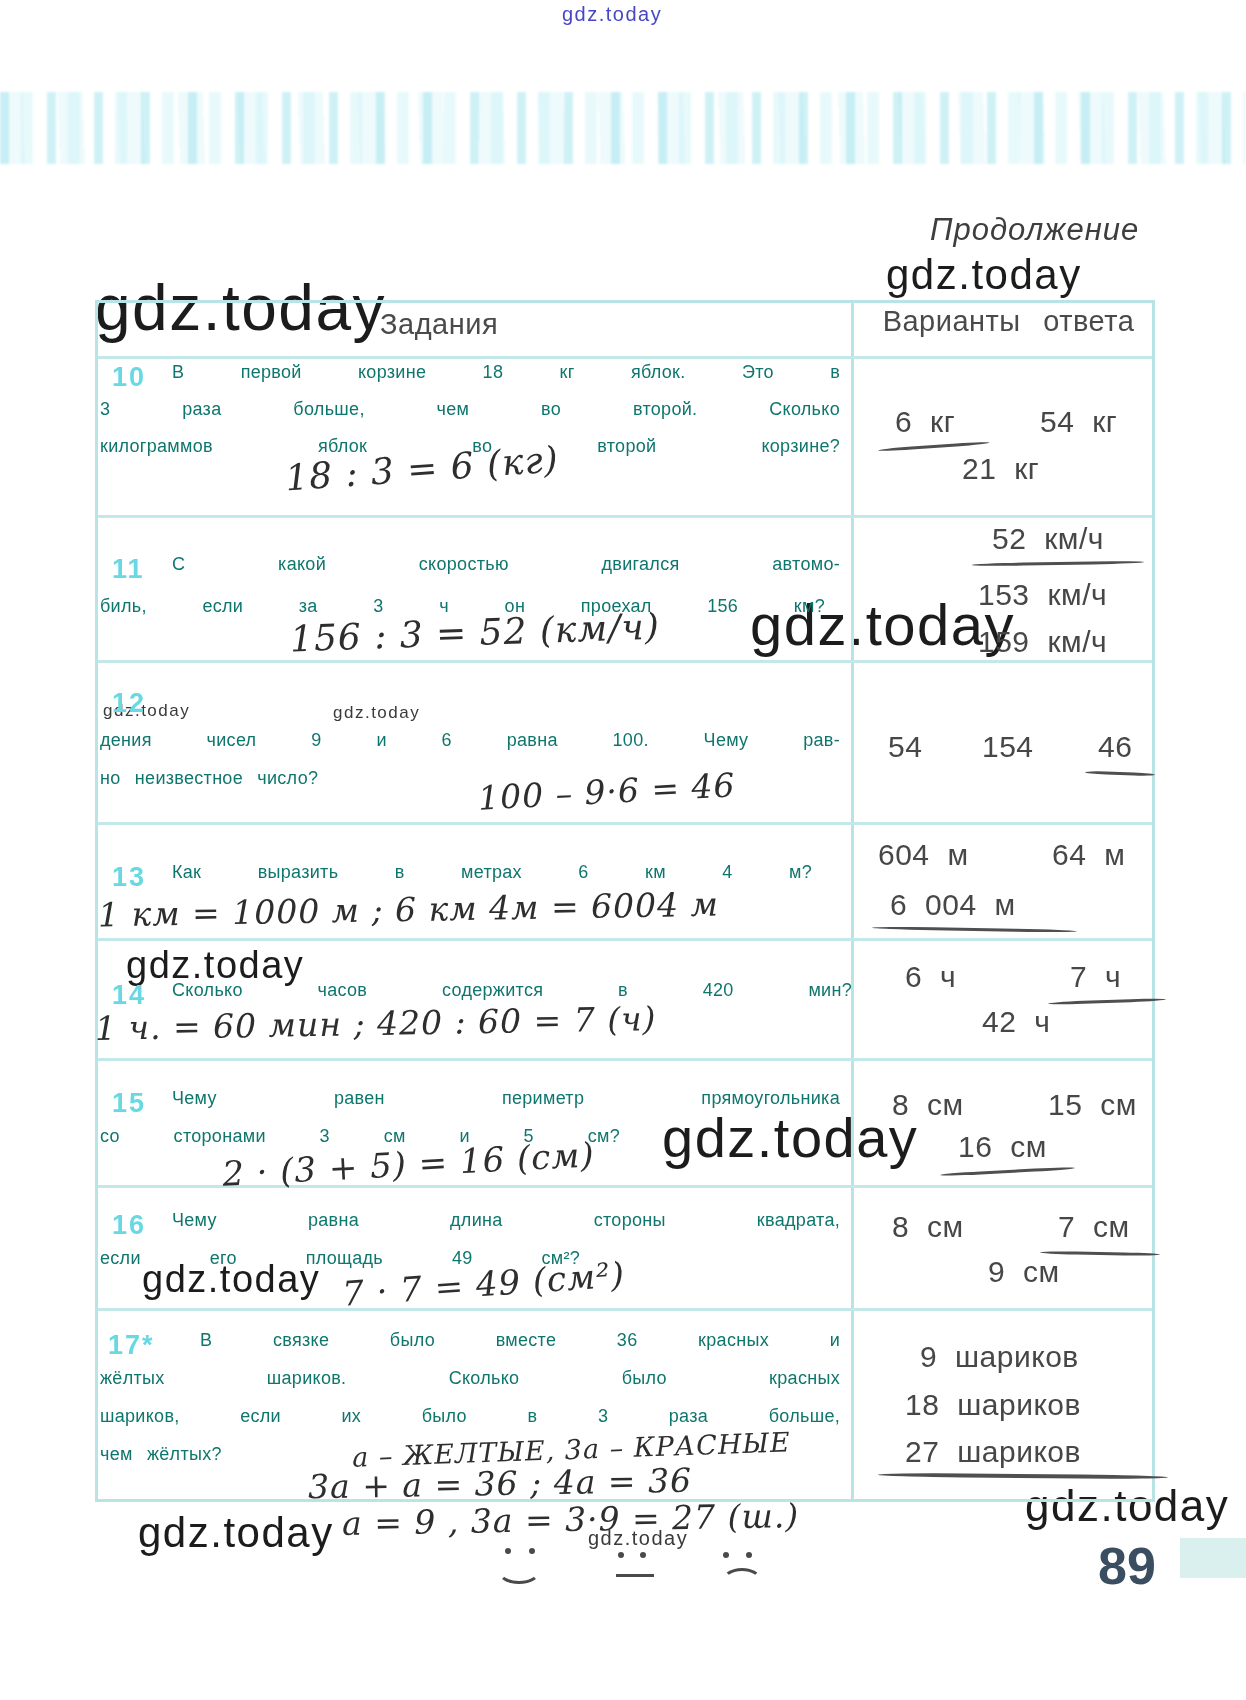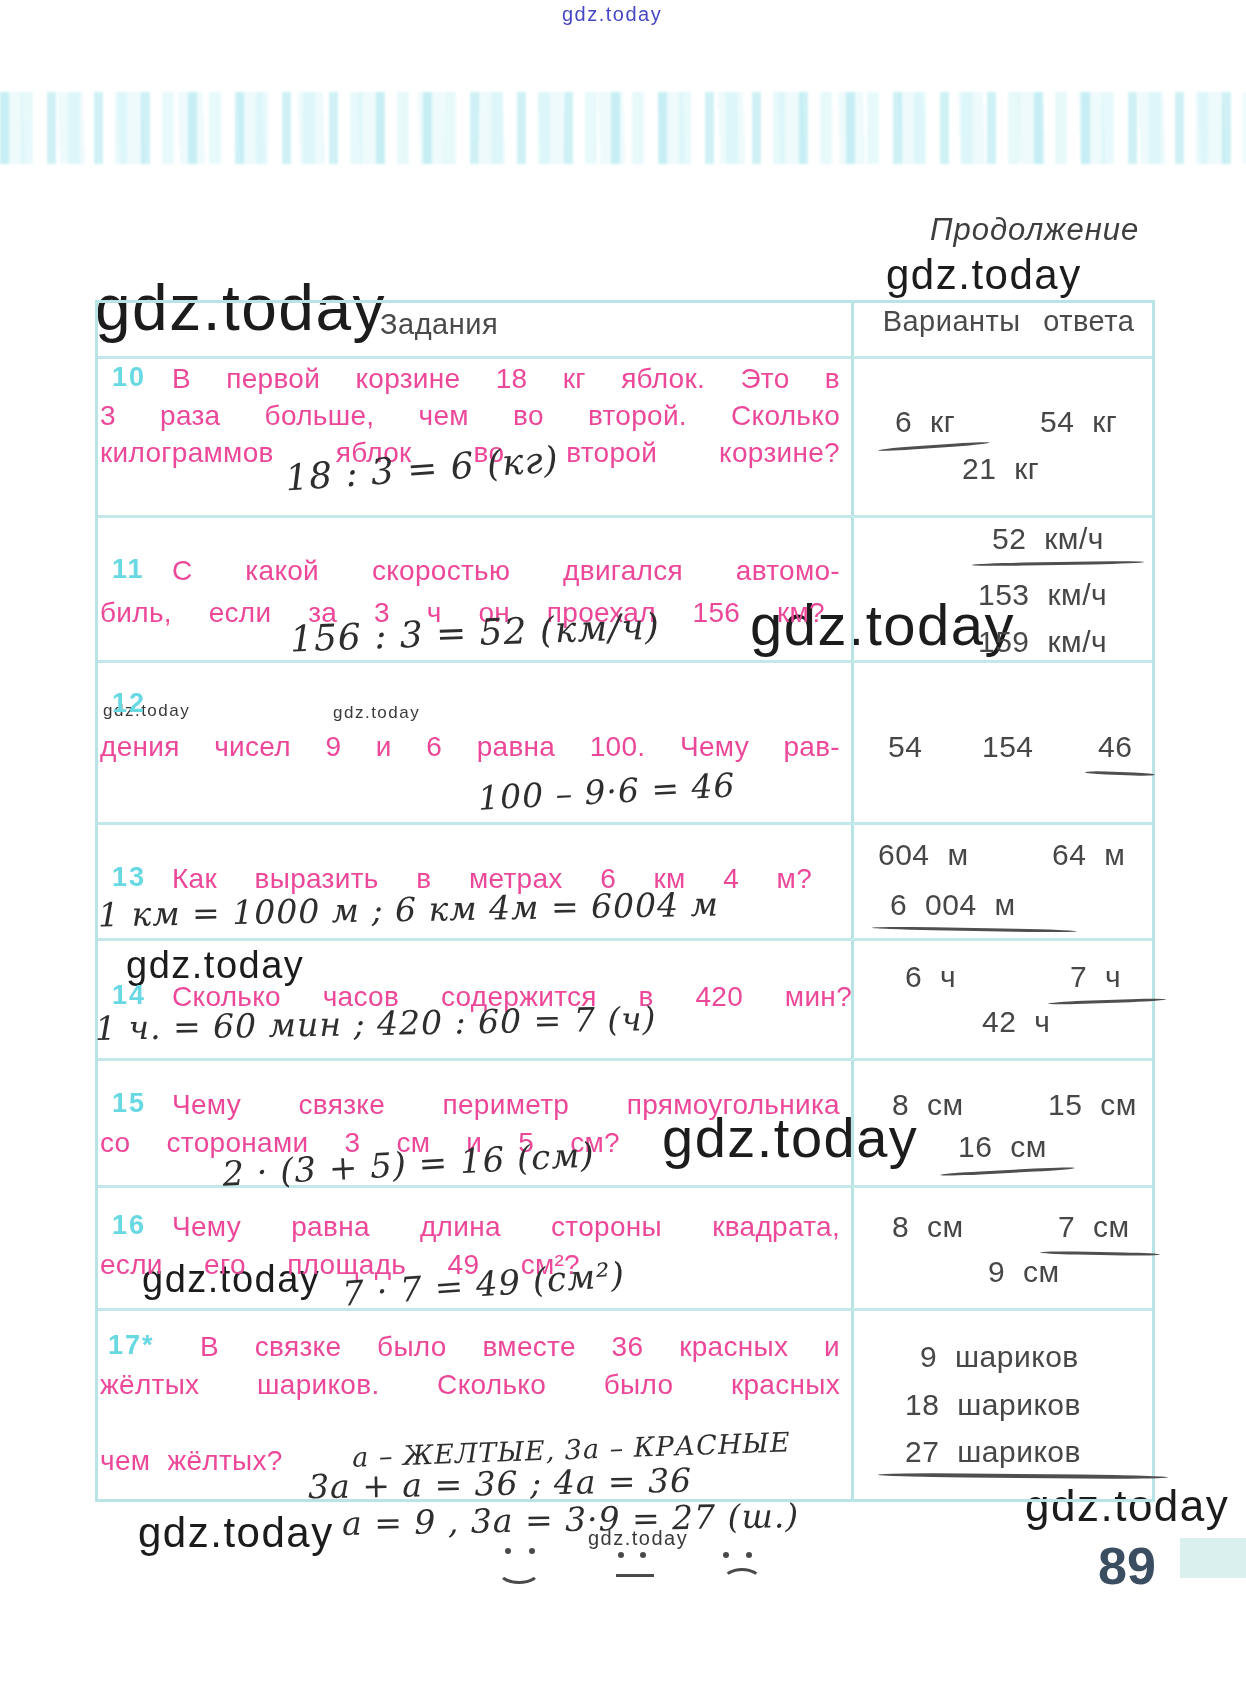--- a/index.html
+++ b/index.html
@@ -25,21 +25,21 @@
   
   .tframe{position:absolute;left:95px;top:300px;width:1060px;height:1202px;
       border:3px solid #b9e4e6;box-sizing:border-box;}
   .vline{position:absolute;left:753px;top:0;width:3px;height:100%;background:#b9e4e6;}
   .hline{position:absolute;left:0;width:100%;height:3px;background:#c3e8ea;}
 
   .thead{position:absolute;font-size:29px;color:#4a4a4a;letter-spacing:.5px;word-spacing:14px;white-space:nowrap;}
 
   .num{position:absolute;font-size:27px;font-weight:bold;color:#68d8e2;letter-spacing:2px;white-space:nowrap;}
 
-  .task{position:absolute;font-size:28px;color:#ec4899;letter-spacing:.3px;white-space:nowrap;line-height:1.2;}
+  .task{position:absolute;font-size:18px;color:#0f766e;letter-spacing:.3px;white-space:nowrap;line-height:1.2;}
   .task.j{white-space:normal;text-align:justify;text-align-last:justify;}
   .task.s{word-spacing:9px;}
 
   .ans{position:absolute;font-size:30px;color:#474747;white-space:nowrap;word-spacing:9px;letter-spacing:.5px;}
 
   .hw{position:absolute;font-family:"DejaVu Serif",serif;font-style:italic;color:#2e2e2e;
       white-space:nowrap;letter-spacing:1px;}
 
   .pline{position:absolute;height:3px;background:#4f4f4f;border-radius:60%/100%;}
 
@@ -104,20 +104,21 @@
   <div class="task j" style="left:172px;top:554px;width:668px;">С какой скоростью двигался автомо-</div>
   <div class="task j" style="left:100px;top:596px;width:725px;">биль, если за 3 ч он проехал 156 км?</div>
   <div class="hw" style="left:290px;top:612px;font-size:36px;transform:rotate(-2deg);">156 : 3 = 52 (км/ч)</div>
   <div class="ans" style="left:992px;top:522px;">52 км/ч</div>
   <div class="pline" style="left:972px;top:562px;width:172px;transform:rotate(-1deg);"></div>
   <div class="ans" style="left:978px;top:578px;">153 км/ч</div>
   <div class="ans" style="left:978px;top:625px;">159 км/ч</div>
 
   <div class="num" style="left:112px;top:688px;">12</div>
   <div class="task j" style="left:100px;top:730px;width:740px;">дения чисел 9 и 6 равна 100. Чему рав-</div>
+  <div class="task s" style="left:100px;top:768px;">но неизвестное число?</div>
   <div class="hw" style="left:478px;top:772px;font-size:33px;transform:rotate(-3deg);">100 – 9·6 = 46</div>
   <div class="ans" style="left:888px;top:730px;">54</div>
   <div class="ans" style="left:982px;top:730px;">154</div>
   <div class="ans" style="left:1098px;top:730px;">46</div>
   <div class="pline" style="left:1085px;top:772px;width:70px;transform:rotate(2deg);"></div>
 
   <div class="num" style="left:112px;top:862px;">13</div>
   <div class="task j" style="left:172px;top:862px;width:640px;">Как выразить в метрах 6 км 4 м?</div>
   <div class="hw" style="left:98px;top:890px;font-size:33px;transform:rotate(-1deg);">1 км = 1000 м ;   6 км 4м = 6004 м</div>
   <div class="ans" style="left:878px;top:838px;">604 м</div>
@@ -127,40 +128,41 @@
 
   <div class="num" style="left:112px;top:980px;">14</div>
   <div class="task j" style="left:172px;top:980px;width:680px;">Сколько часов содержится в 420 мин?</div>
   <div class="hw" style="left:95px;top:1004px;font-size:33px;transform:rotate(-1deg);">1 ч. = 60 мин ;   420 : 60 = 7 (ч)</div>
   <div class="ans" style="left:905px;top:960px;">6 ч</div>
   <div class="ans" style="left:1070px;top:960px;">7 ч</div>
   <div class="pline" style="left:1048px;top:1000px;width:118px;transform:rotate(-2deg);"></div>
   <div class="ans" style="left:982px;top:1005px;">42 ч</div>
 
   <div class="num" style="left:112px;top:1088px;">15</div>
-  <div class="task j" style="left:172px;top:1088px;width:668px;">Чему связке периметр прямоугольника</div>
+  <div class="task j" style="left:172px;top:1088px;width:668px;">Чему равен периметр прямоугольника</div>
   <div class="task j" style="left:100px;top:1126px;width:520px;">со сторонами 3 см и 5 см?</div>
   <div class="hw" style="left:222px;top:1144px;font-size:34px;transform:rotate(-3deg);">2 · (3 + 5) = 16 (см)</div>
   <div class="ans" style="left:892px;top:1088px;">8 см</div>
   <div class="ans" style="left:1048px;top:1088px;">15 см</div>
   <div class="ans" style="left:958px;top:1130px;">16 см</div>
   <div class="pline" style="left:940px;top:1170px;width:135px;transform:rotate(-3deg);"></div>
 
   <div class="num" style="left:112px;top:1210px;">16</div>
   <div class="task j" style="left:172px;top:1210px;width:668px;">Чему равна длина стороны квадрата,</div>
   <div class="task j" style="left:100px;top:1248px;width:480px;">если его площадь 49 см²?</div>
   <div class="hw" style="left:342px;top:1264px;font-size:34px;transform:rotate(-4deg);">7 · 7 = 49 (см²)</div>
   <div class="ans" style="left:892px;top:1210px;">8 см</div>
   <div class="ans" style="left:1058px;top:1210px;">7 см</div>
   <div class="pline" style="left:1040px;top:1252px;width:120px;transform:rotate(1deg);"></div>
   <div class="ans" style="left:988px;top:1255px;">9 см</div>
 
   <div class="num" style="left:108px;top:1330px;text-align:right;">17*</div>
   <div class="task j" style="left:200px;top:1330px;width:640px;">В связке было вместе 36 красных и</div>
   <div class="task j" style="left:100px;top:1368px;width:740px;">жёлтых шариков. Сколько было красных</div>
+  <div class="task j" style="left:100px;top:1406px;width:740px;">шариков, если их было в 3 раза больше,</div>
   <div class="task s" style="left:100px;top:1444px;">чем жёлтых?</div>
   <div class="hw" style="left:352px;top:1434px;font-size:27px;transform:rotate(-2deg);">а – ЖЕЛТЫЕ, 3а – КРАСНЫЕ</div>
   <div class="hw" style="left:308px;top:1464px;font-size:33px;transform:rotate(-1deg);">3а + а = 36 ;    4а = 36</div>
   <div class="hw" style="left:342px;top:1500px;font-size:33px;transform:rotate(-1deg);">а = 9 ,    3а = 3·9 = 27 (ш.)</div>
   <div class="ans" style="left:920px;top:1340px;">9 шариков</div>
   <div class="ans" style="left:905px;top:1388px;">18 шариков</div>
   <div class="ans" style="left:905px;top:1435px;">27 шариков</div>
   <div class="pline" style="left:878px;top:1474px;width:290px;height:4px;transform:rotate(.5deg);"></div>
 
   <div class="face" style="left:495px;top:1548px;">

